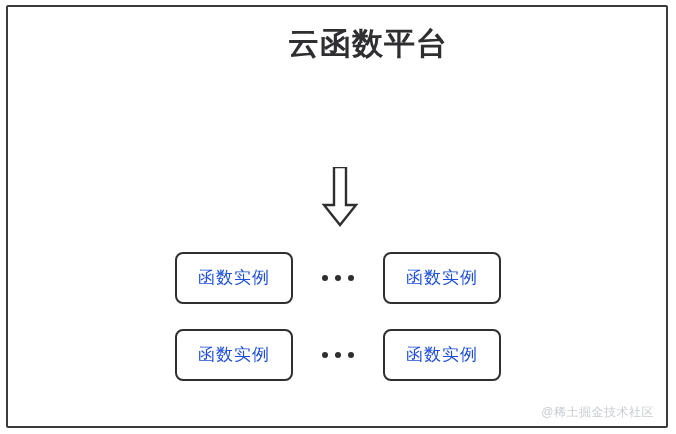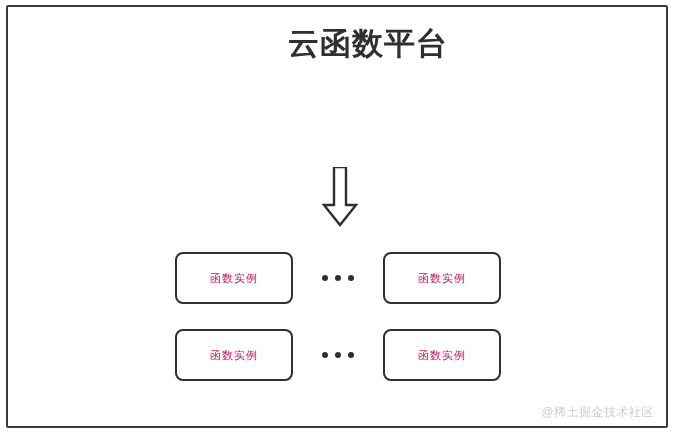--- a/index.html
+++ b/index.html
@@ -94,22 +94,22 @@
     width: 118px;
     height: 52px;
     border: 2.5px solid #2f2f31;
     border-radius: 8px;
     background: #ffffff;
     display: flex;
     align-items: center;
     justify-content: center;
   }
   .instance-label {
-    font-size: 11px;
-    color: #be185d;
+    font-size: 17px;
+    color: #1d4ed8;
     line-height: 20px;
     letter-spacing: 1px;
     white-space: nowrap;
   }
   .row-ellipsis {
     width: 90px;
     height: 52px;
     display: flex;
     align-items: center;
     justify-content: center;

